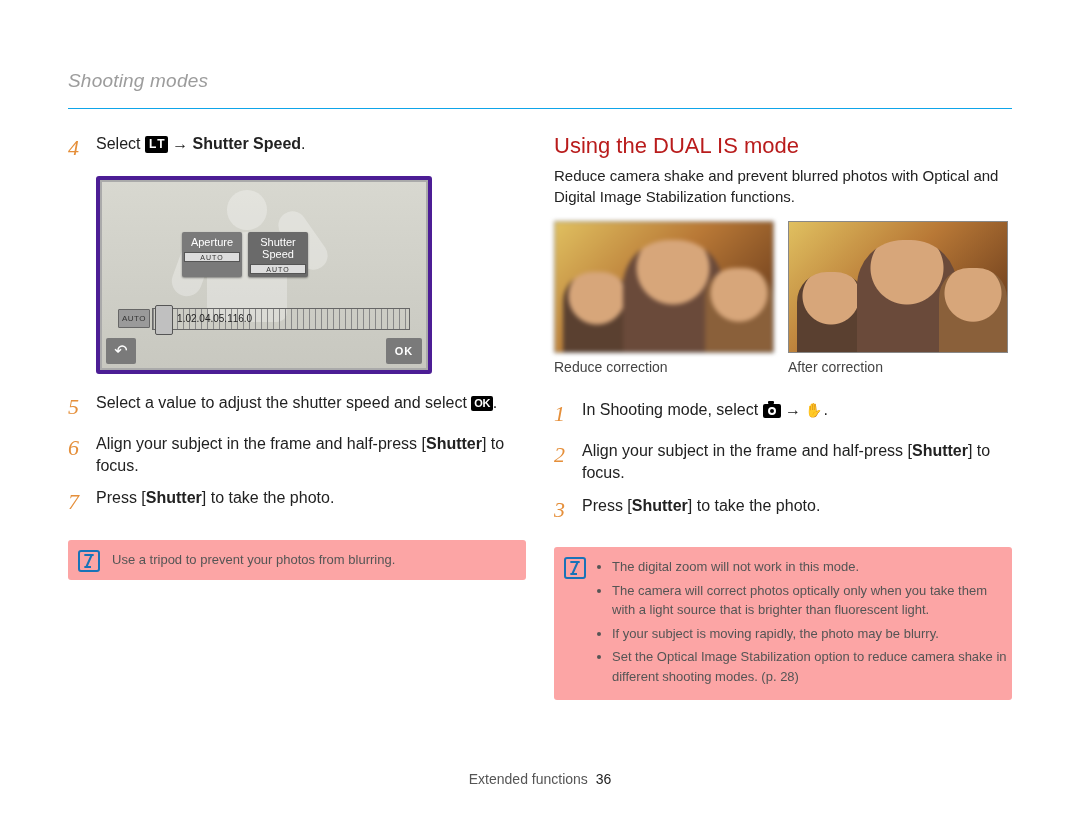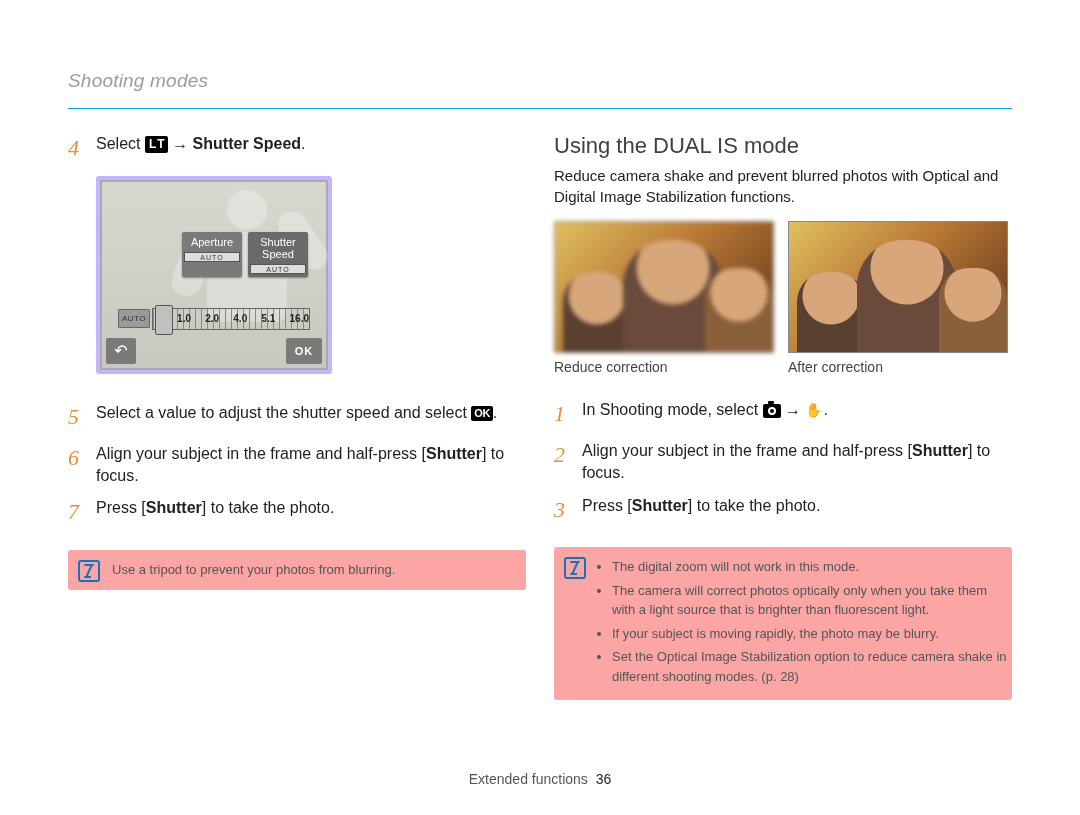--- a/index.html
+++ b/index.html
@@ -18,48 +18,48 @@
   .cam-icon::after{content:"";position:absolute;top:3px;left:5px;width:8px;height:8px;border:2px solid #fff;border-radius:50%;box-sizing:border-box;}
   .cam-icon::before{content:"";position:absolute;top:-3px;left:5px;width:6px;height:3px;background:#000;border-radius:1px;}
   .dual-icon{display:inline-block;vertical-align:middle;width:18px;height:16px;position:relative;}
   .dual-icon::before{content:"✋";font-size:14px;position:absolute;top:-2px;left:0;}
   .arrow { font-family: Arial; }
   .note-box { background: #fca5a5; border-radius: 3px; padding: 10px 0 10px 44px; position: relative; margin-top: 22px; font-size: 13px; color: #555; line-height:1.5;}
   .note-icon { position: absolute; left: 10px; top: 10px; width: 22px; height: 22px; border: 2px solid #1873b8; border-radius: 3px; display:flex;align-items:center;justify-content:center;color:#1873b8;font-weight:bold;font-style:italic;font-family:serif;}
   .note-icon svg{width:16px;height:16px;}
   ul.note-list { list-style: disc; padding-left: 14px; }
   ul.note-list li { margin-bottom: 4px; }
-  .heading-blue { color: #404040; font-size: 22px; font-weight: 400; margin-bottom: 6px; }
+  .heading-blue { color: #b91c1c; font-size: 22px; font-weight: 400; margin-bottom: 6px; }
   .intro { font-size: 15px; color: #222; line-height: 1.4; margin-bottom: 14px; }
   .photo-row { display: flex; gap: 14px; margin-bottom: 6px; }
   .photo-box { width: 220px; height: 132px; background: linear-gradient(135deg, #e0c060 0%, #b87836 45%, #5a2f16 100%); border:1px solid #888; position:relative; overflow:hidden;}
   .photo-box.blurry { filter: blur(2px); }
   .photo-box .person{position:absolute;bottom:0;}
   .photo-box .p1{left:8px;width:68px;height:80px;background:radial-gradient(circle at 50% 30%, #d7a67a 0 28px, transparent 29px), #5a4030;border-radius:30px 30px 0 0;}
   .photo-box .p2{left:68px;width:100px;height:112px;background:radial-gradient(circle at 50% 25%, #d7a67a 0 36px, transparent 37px), #6a4a3a;border-radius:46px 46px 0 0;}
   .photo-box .p3{left:150px;width:68px;height:84px;background:radial-gradient(circle at 50% 30%, #d7a67a 0 28px, transparent 29px), #8a603a;border-radius:30px 30px 0 0;}
   .caption-row { display:flex; gap:14px; font-size:14px; color:#444; margin-bottom:24px;}
   .caption-row span{ width:220px; }
   
-  .lcd-wrap{margin:12px 0 28px 28px;width:236px;border:4px solid #c4b5fd;border-radius:3px;background:#8a8a8a;}
+  .lcd-wrap{margin:12px 0 18px 28px;width:336px;border:4px solid #4c1d95;border-radius:3px;background:#8a8a8a;}
   .lcd{background:linear-gradient(#d8d8d0,#c8c8c0);height:190px;position:relative;border:2px solid #aaa;}
   .silhouette{position:absolute;top:8px;left:85px;width:120px;height:150px;opacity:0.3;}
   .silhouette .head{width:40px;height:40px;background:#fff;border-radius:50%;margin:0 auto;}
   .silhouette .body{width:80px;height:90px;background:#fff;border-radius:40px 40px 10px 10px;margin:2px auto 0;position:relative;}
   .silhouette .body::before{content:"";position:absolute;left:-30px;top:5px;width:30px;height:60px;background:#fff;border-radius:15px;transform:rotate(20deg);}
   .silhouette .body::after{content:"";position:absolute;right:-30px;top:-24px;width:28px;height:65px;background:#fff;border-radius:15px;transform:rotate(-35deg);}
   .panel{position:absolute;top:50px;left:80px;display:flex;gap:6px;}
   .panel .box{background:#7a7a7a;color:#fff;font-size:11px;text-align:center;width:60px;border-radius:2px;padding:4px 2px 3px;box-shadow:0 1px 2px rgba(0,0,0,0.4);}
   .panel .box .bar{height:10px;background:#ddd;margin-top:4px;border:1px solid #555;font-size:7px;color:#333;line-height:9px;letter-spacing:1px;}
   .panel .box.active{background:#6a6a6a;}
   .scale{position:absolute;bottom:36px;left:16px;right:16px;height:26px;display:flex;align-items:center;}
   .scale .auto{background:#9a9a9a;font-size:8px;color:#333;padding:4px 3px;border:1px solid #666;border-radius:1px;letter-spacing:0.5px;margin-right:2px;}
   .scale .ruler{flex:1;height:22px;background:repeating-linear-gradient(90deg,#888,#888 1px,transparent 1px,transparent 6px);border:1px solid #666;position:relative;}
   .scale .ruler .knob{position:absolute;left:2px;top:-4px;width:18px;height:30px;background:#c0c0c0;border:1px solid #555;border-radius:2px;}
-  .scale .ticks{position:absolute;top:4px;left:24px;right:0;display:flex;justify-content:space-between;font-size:10px;font-weight:bold;color:#222;}
+  .scale .ticks{position:absolute;top:4px;left:24px;right:6px;display:flex;justify-content:flex-start;font-size:10px;font-weight:normal;color:#222;}
   .lcd .btn-back{position:absolute;bottom:4px;left:4px;width:30px;height:26px;background:#7a7a7a;border-radius:2px;color:#fff;display:flex;align-items:center;justify-content:center;font-size:16px;}
   .lcd .btn-ok{position:absolute;bottom:4px;right:4px;width:36px;height:26px;background:#7a7a7a;border-radius:2px;color:#fff;display:flex;align-items:center;justify-content:center;font-size:11px;font-weight:bold;letter-spacing:1px;}
   .footer{position:absolute;bottom:28px;left:0;right:0;text-align:center;font-size:14px;color:#555;}
   .footer .pn{color:#222;text-align:right;}
 </style>
 </head>
 <body>
 
 <div class="page">
   <div class="section-header">Shooting modes</div>

